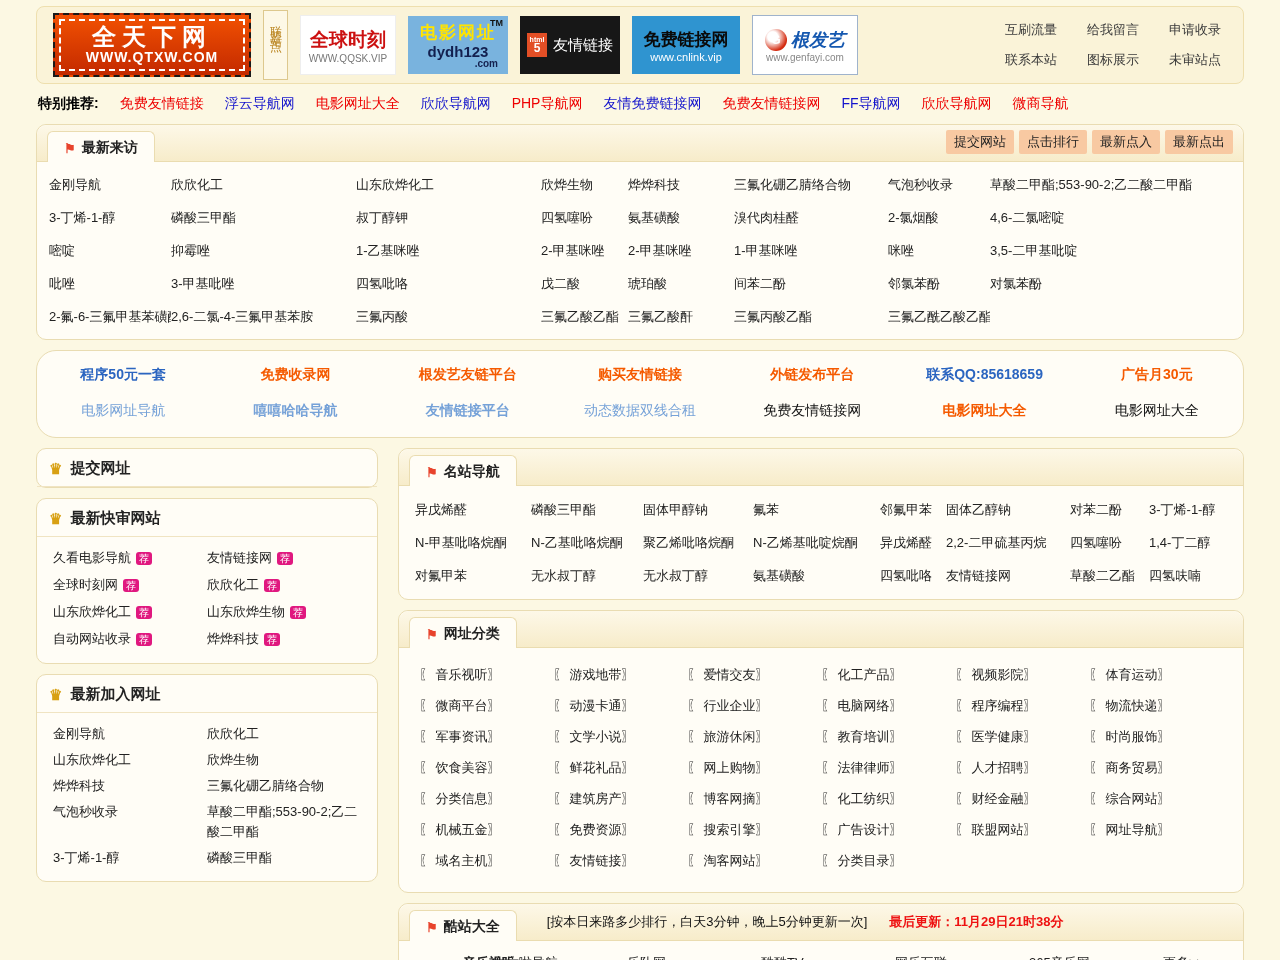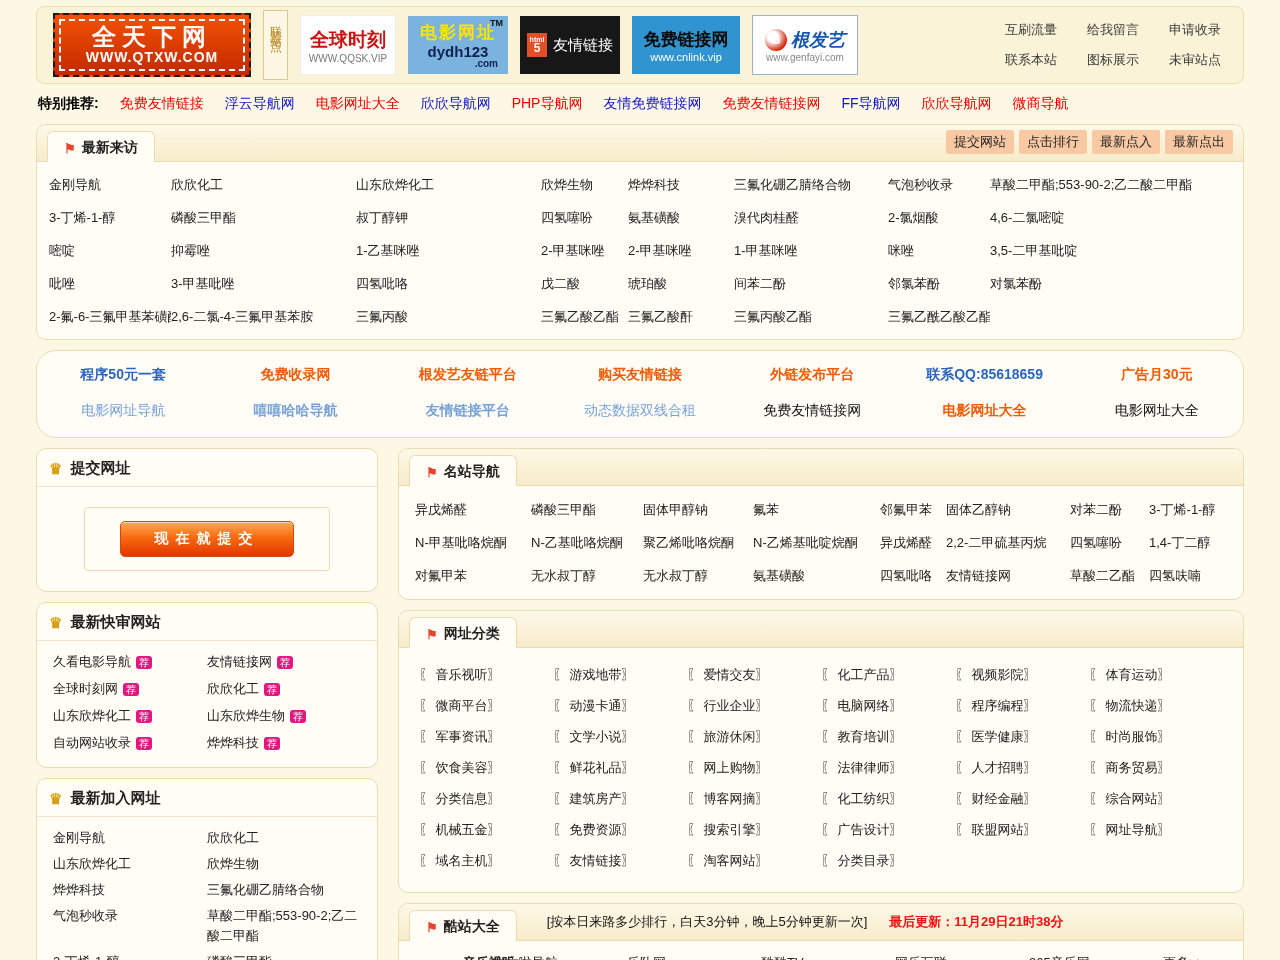--- a/index.html
+++ b/index.html
@@ -239,25 +239,20 @@
 
   <div class="cols">
 
     <div class="left">
 
       <div class="box">
         <div class="sb-hd">
           <span class="crown">♛</span>
           <span>提交网址</span>
         </div>
-        <div class="submit-body">
-          <div class="submit-inner">
-            <a class="submit-btn">现在就提交</a>
-          </div>
-        </div>
       </div>
 
       <div class="box">
         <div class="sb-hd">
           <span class="crown">♛</span>
           <span>最新快审网站</span>
         </div>
         <div class="twocol">
 
             <div class="it"><a>久看电影导航</a><span class="badge">荐</span></div>

